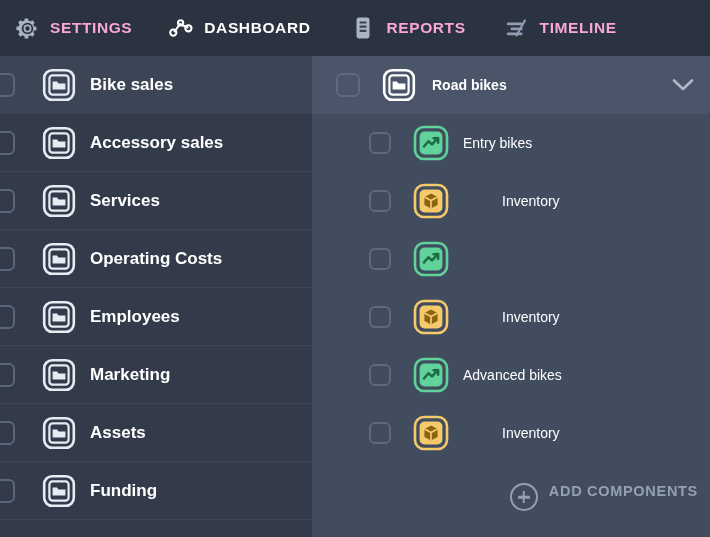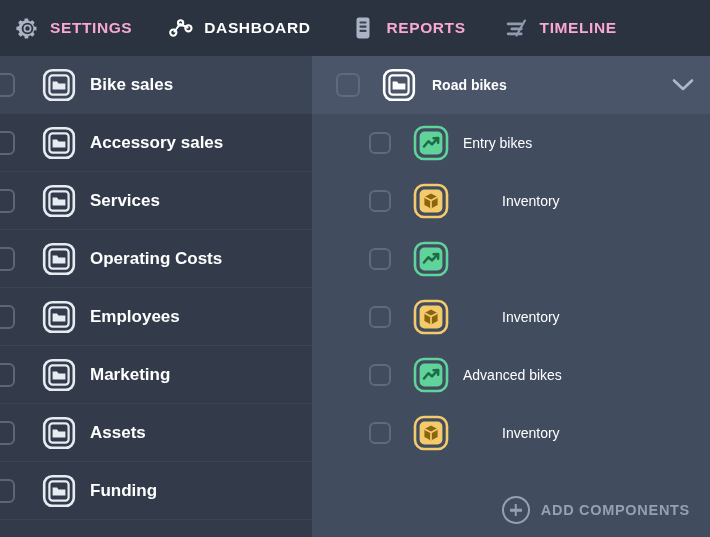--- a/index.html
+++ b/index.html
@@ -172,23 +172,22 @@
   }
 
   
   .add-row {
     position: absolute;
     left: 0;
     bottom: 0;
     width: 398px;
     height: 54px;
     display: flex;
-    align-items: center;
     justify-content: flex-end;
-    padding-right: 20px;
+    padding-right: 12px;
     gap: 11px;
     cursor: pointer;
   }
   .plus-circle {
     width: 28px; height: 28px;
     border: 2px solid #94a0b3;
     border-radius: 50%;
     position: relative;
     flex: 0 0 auto;
   }

